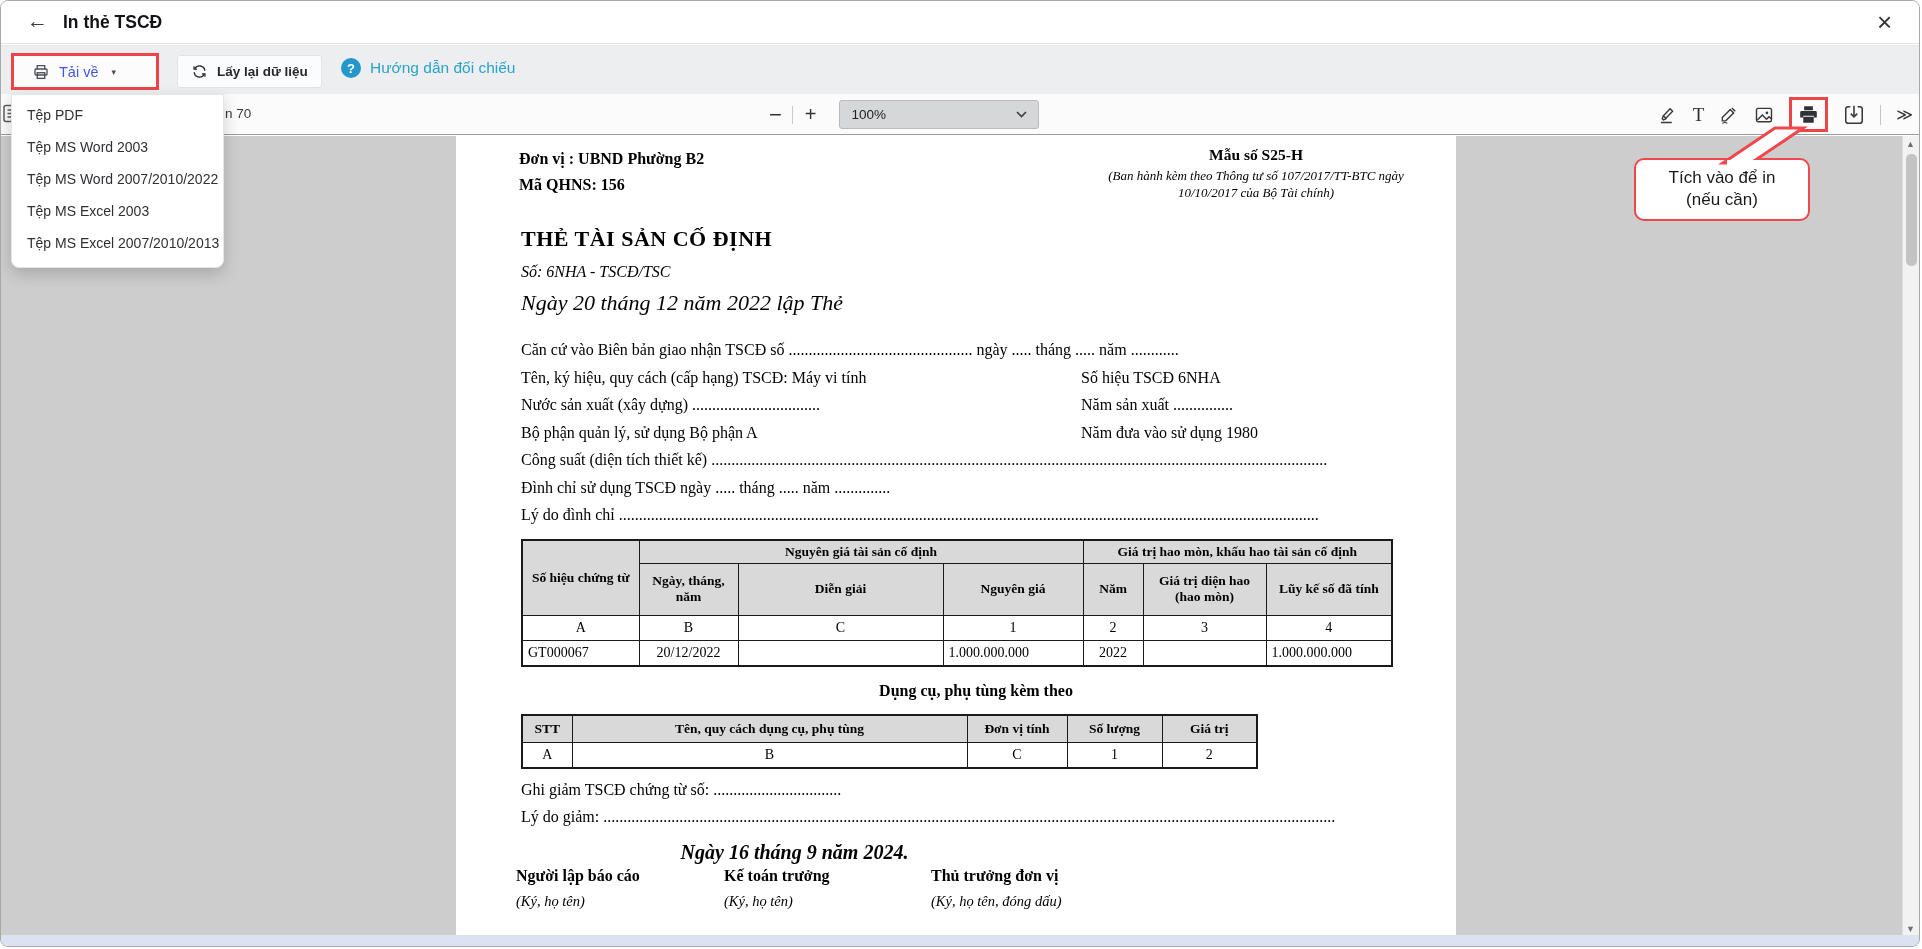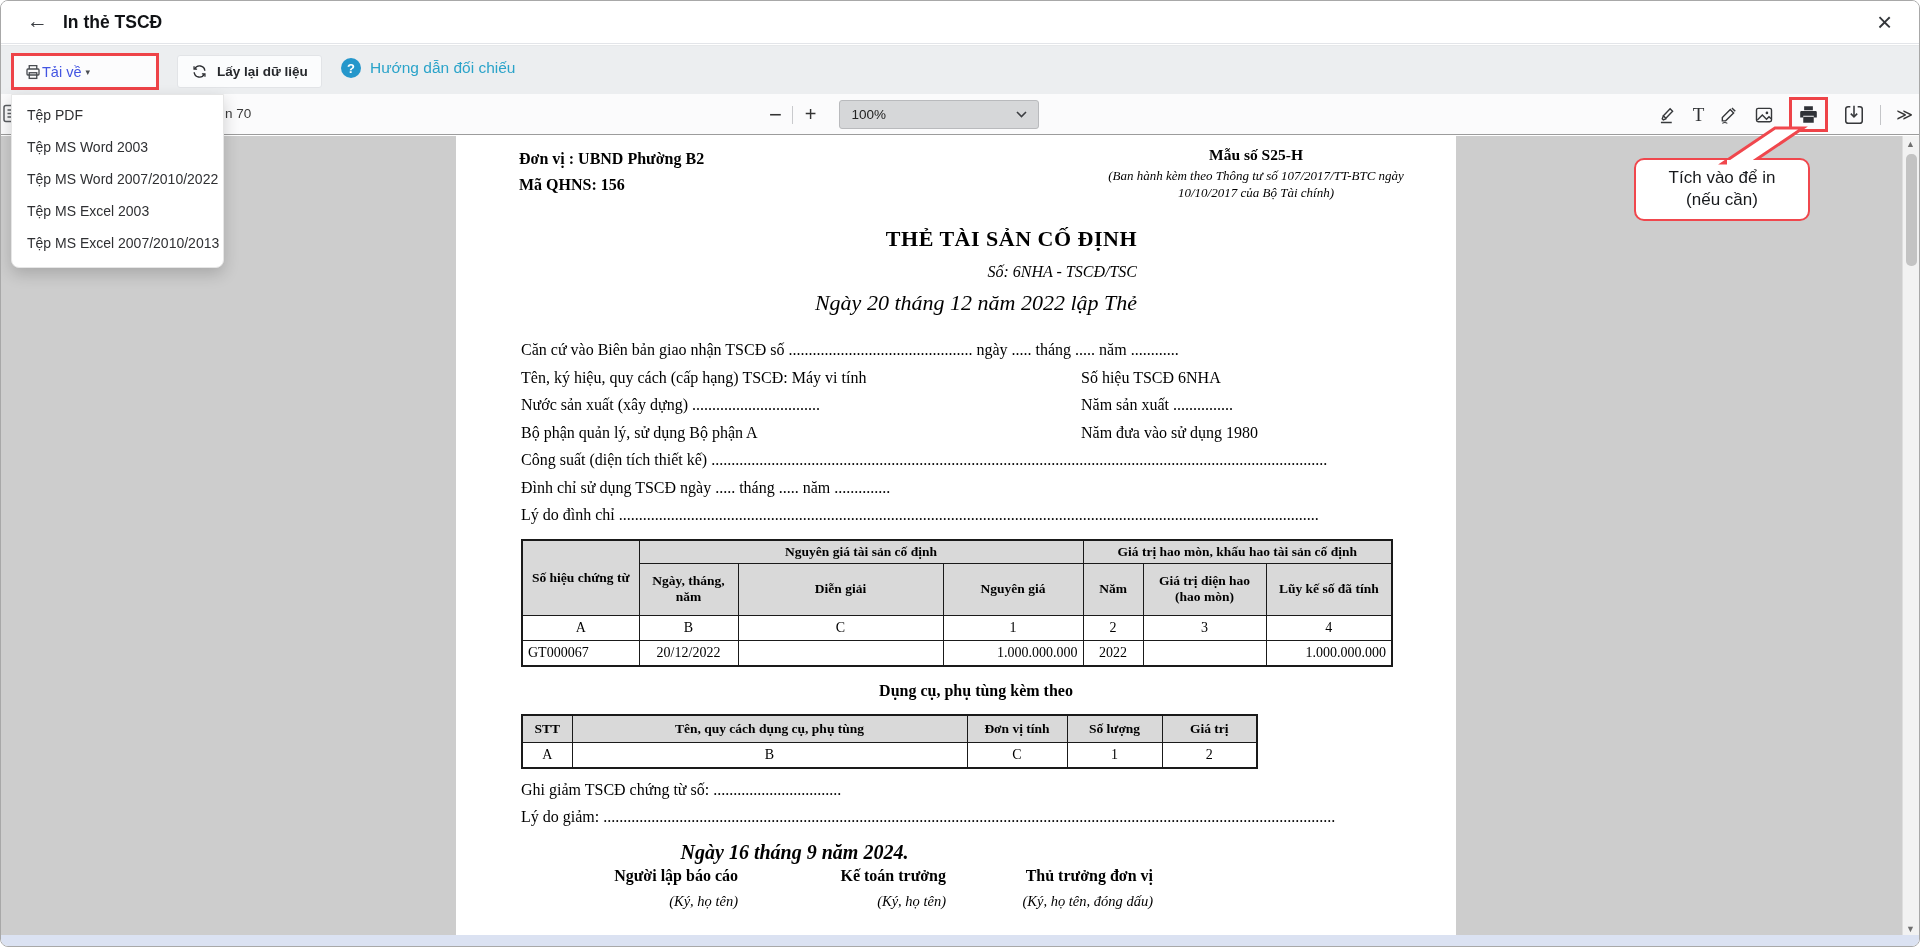--- a/index.html
+++ b/index.html
@@ -9,21 +9,21 @@
 
   
   .titlebar { position:absolute; left:0; top:0; width:100%; height:43px; background:#fff; border-bottom:1px solid #e3e5e9; }
   .back { position:absolute; left:26px; top:8px; font-size:21px; color:#3c3f44; cursor:pointer; }
   .win-title { position:absolute; left:62px; top:11px; font-size:17.5px; font-weight:bold; color:#111316; }
   .close { position:absolute; left:1876px; top:6px; font-size:26px; color:#33363a; cursor:pointer; }
 
   
   .actionbar { position:absolute; left:0; top:44px; width:100%; height:49px; background:#eceef0; border-top:1px solid #e6e8ea; }
   .red-box-dl { position:absolute; left:10px; top:7px; width:148px; height:37px; border:3px solid #ee4348; display:flex; align-items:center; background:#fcfcfd; }
-  .dl-inner { display:flex; align-items:center; padding-left:10px; width:100%; cursor:pointer; }
+  .dl-inner { display:flex; align-items:center; gap:9px; padding-left:18px; width:100%; cursor:pointer; }
   .dl-label { color:#4355e2; font-size:14.5px; }
   .dl-caret { color:#4a4d52; font-size:9px; margin-left:4px; }
   .btn-refresh { position:absolute; left:176px; top:9px; height:33px; padding:0 13px; background:#fbfcfd; border:1px solid #e2e4e7; border-radius:3px; display:flex; align-items:center; gap:9px; cursor:pointer; }
   .refresh-label { font-size:13.5px; font-weight:600; color:#26282c; }
   .link-guide { position:absolute; left:340px; top:12px; display:flex; align-items:center; gap:9px; cursor:pointer; }
   .help-circle { width:20px; height:20px; border-radius:50%; background:#2597cb; color:#fff; font-size:13px; font-weight:bold; display:flex; align-items:center; justify-content:center; }
   .guide-label { color:#2aa3c9; font-size:15.5px; }
 
   
   .viewerbar { position:absolute; left:0; top:93px; width:100%; height:41px; background:#fbfbfc; border-bottom:1px solid #9c9c9c; }
@@ -51,51 +51,51 @@
   .vs-thumb { position:absolute; top:18px; left:3px; width:11px; height:112px; background:#c3c3c3; border-radius:5px; }
   .hscroll { position:absolute; left:0; bottom:0; width:100%; height:11px; background:#dbe2f2; }
 
   
   .page { position:absolute; left:455px; top:0; width:1000px; height:803px; background:#fff; font-family:"Liberation Serif",serif; color:#000; }
   .doc-head { position:absolute; left:63px; top:10px; right:30px; display:flex; justify-content:space-between; }
   .dh-left div { font-size:16px; font-weight:bold; line-height:26px; }
   .dh-right { width:340px; text-align:center; }
   .dh-right .form-no { font-size:15.5px; font-weight:bold; margin-bottom:3px; }
   .dh-right .issued { font-size:13px; font-style:italic; line-height:17px; }
-  .title-zone { position:absolute; left:65px; top:90px; width:616px; text-align:right; }
+  .title-zone { position:absolute; left:65px; top:90px; width:616px; text-align:left; }
   .doc-title { font-size:22px; font-weight:bold; letter-spacing:0.5px; }
   .doc-no { font-size:16px; font-style:italic; margin-top:11px; }
   .doc-date { font-size:22px; font-style:italic; margin-top:9px; }
   .body-block { position:absolute; left:65px; top:200px; width:872px; font-size:16px; }
   .bline { line-height:27.5px; white-space:nowrap; overflow:hidden; }
   .bpair { display:flex; }
   .bpair .bl { flex:1; }
   .bpair .br { width:312px; flex:none; }
 
   table { border-collapse:collapse; table-layout:fixed; }
   .main-table { position:absolute; left:65px; top:403px; width:872px; border:2px solid #1a1a1a; }
   .main-table th, .main-table td { border:1px solid #1a1a1a; font-size:13.5px; overflow:hidden; }
   .main-table th { background:#d9d9d9; font-weight:bold; padding:2px 3px; }
   .gi-row th { height:23px; }
   .sub-row th { height:52px; }
   .letter-row td { height:25px; text-align:center; font-size:14px; }
   .data-row td { height:26px; font-size:14px; padding:0 5px; }
-  .ta-c { text-align:center; } .ta-r { text-align:right; } .ta-l { text-align:left; }
+  .ta-c { text-align:center; } .ta-r { text-align:left; } .ta-l { text-align:left; }
 
   .acc-heading { position:absolute; left:65px; top:546px; width:910px; text-align:center; font-size:16px; font-weight:bold; }
   .acc-table { position:absolute; left:65px; top:578px; width:735px; border:2px solid #1a1a1a; }
   .acc-table th, .acc-table td { border:1px solid #1a1a1a; font-size:13.5px; }
   .acc-table th { background:#d9d9d9; font-weight:bold; height:27px; padding:2px 3px; }
   .acc-table td { height:26px; text-align:center; font-size:14px; }
 
   .line-decrease { position:absolute; left:65px; top:645px; font-size:16px; white-space:nowrap; }
   .line-decrease-reason { position:absolute; left:65px; top:672px; width:872px; font-size:16px; white-space:nowrap; overflow:hidden; }
   .sign-date { position:absolute; left:0; top:705px; width:677px; text-align:center; font-size:20px; font-style:italic; font-weight:bold; }
   .sigs { position:absolute; left:0; top:731px; width:100%; height:70px; }
-  .sig { position:absolute; width:222px; text-align:right; }
+  .sig { position:absolute; width:222px; text-align:left; }
   .sig .st { font-size:16px; font-weight:bold; }
   .sig .sn { font-size:14.5px; font-style:italic; margin-top:8px; }
   .sig1 { left:60px; } .sig2 { left:268px; } .sig3 { left:475px; }
 
   
   .dropdown { position:absolute; left:10px; top:93px; width:213px; background:#fff; border:1px solid #e6e6e6; border-radius:0 0 8px 8px; box-shadow:0 6px 16px rgba(0,0,0,0.18); z-index:60; padding:4px 0 8px; }
   .dd-item { height:32px; line-height:32px; padding-left:15px; font-size:14px; color:#2f3033; cursor:pointer; white-space:nowrap; }
 
   
   .callout { position:absolute; left:1633px; top:157px; width:176px; background:#fff; border:2.5px solid #f0474d; border-radius:10px; text-align:center; padding:7px 2px 8px; z-index:40; }

